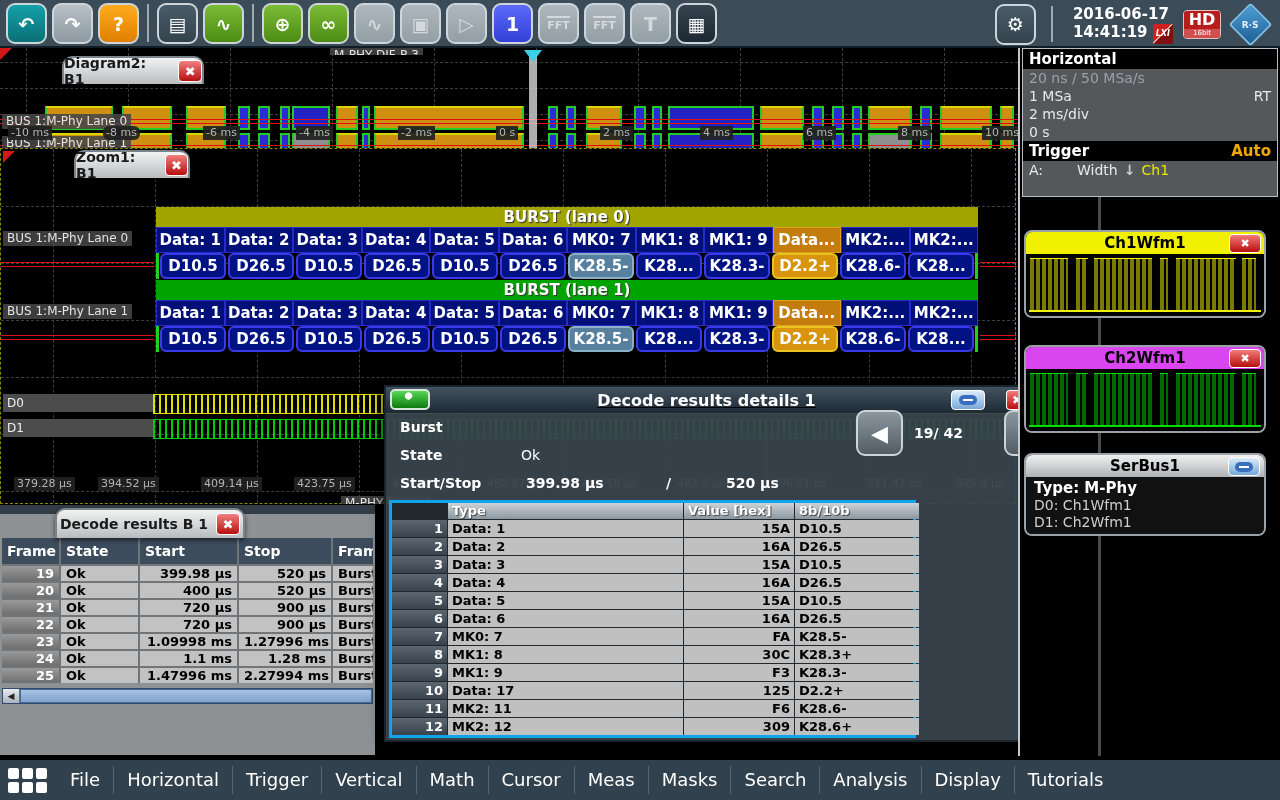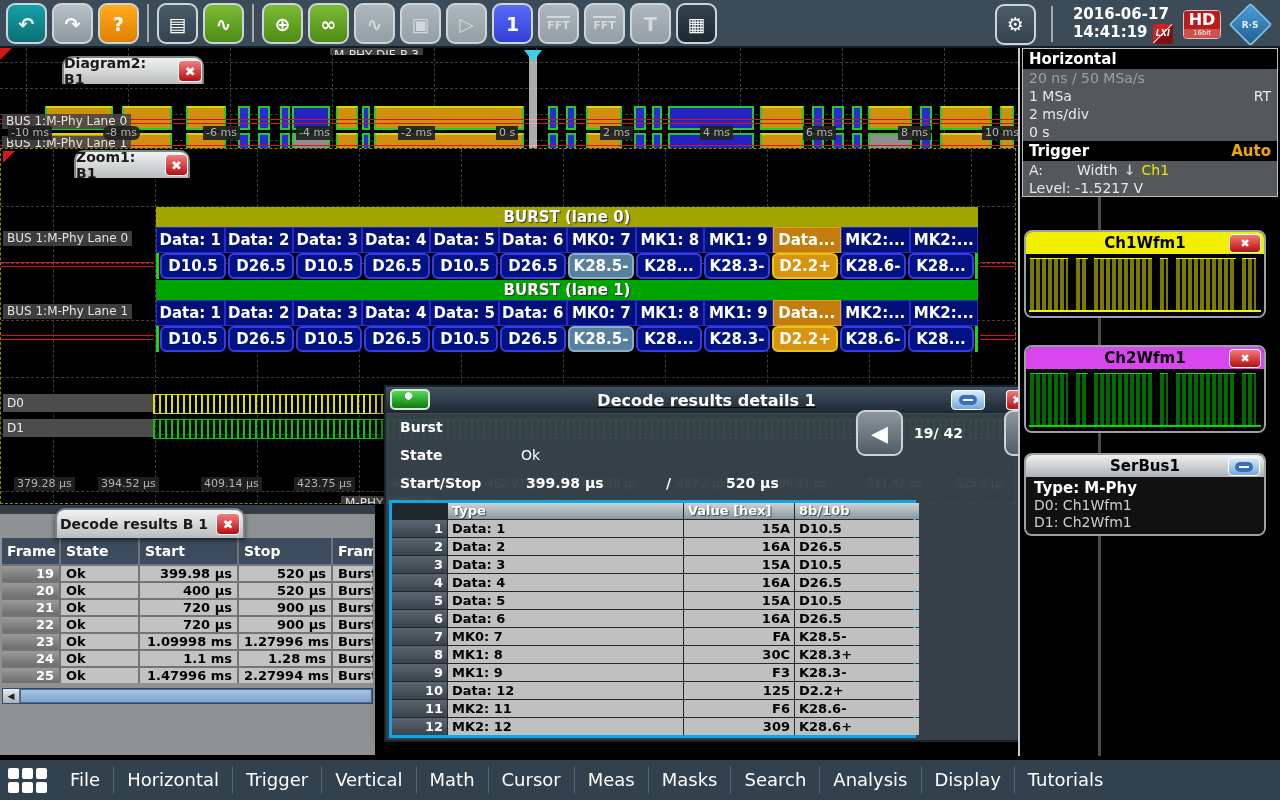--- a/index.html
+++ b/index.html
@@ -543,21 +543,21 @@
         <div class="dt-c">K28.5-</div>
         <div class="dt-idx">8</div>
         <div class="dt-row-alt dt-c">MK1: 8</div>
         <div class="dt-row-alt dt-c num">30C</div>
         <div class="dt-row-alt dt-c">K28.3+</div>
         <div class="dt-idx">9</div>
         <div class="dt-c">MK1: 9</div>
         <div class="dt-c num">F3</div>
         <div class="dt-c">K28.3-</div>
         <div class="dt-idx">10</div>
-        <div class="dt-row-alt dt-c">Data: 12</div>
+        <div class="dt-row-alt dt-c">Data: 17</div>
         <div class="dt-row-alt dt-c num">125</div>
         <div class="dt-row-alt dt-c">D2.2+</div>
         <div class="dt-idx">11</div>
         <div class="dt-c">MK2: 11</div>
         <div class="dt-c num">F6</div>
         <div class="dt-c">K28.6-</div>
         <div class="dt-idx">12</div>
         <div class="dt-sel dt-row-alt dt-c">MK2: 12</div>
         <div class="dt-sel dt-row-alt dt-c num">309</div>
         <div class="dt-sel dt-row-alt dt-c">K28.6+</div>
@@ -638,23 +638,20 @@
   <div class="sp-head">
       <span>Trigger</span>
                        <span class="auto">Auto</span>
     </div>
   <div class="sp-row" style="justify-content:flex-start;gap:6px;">
     <span>A:</span>
     <span style="margin-left:28px;">Width</span>
     <span class="edgeglyph">↓</span>
     <span class="ch1c">Ch1</span>
   </div>
-  <div class="sp-row">
-      <span>Level: -1.5217 V</span>
-    </div>
 </div>
 
 <div class="abs" id="menubar">
   <div id="grid-icon">
       <span></span>
       <span></span>
       <span></span>
       <span></span>
       <span></span>
       <span></span>

